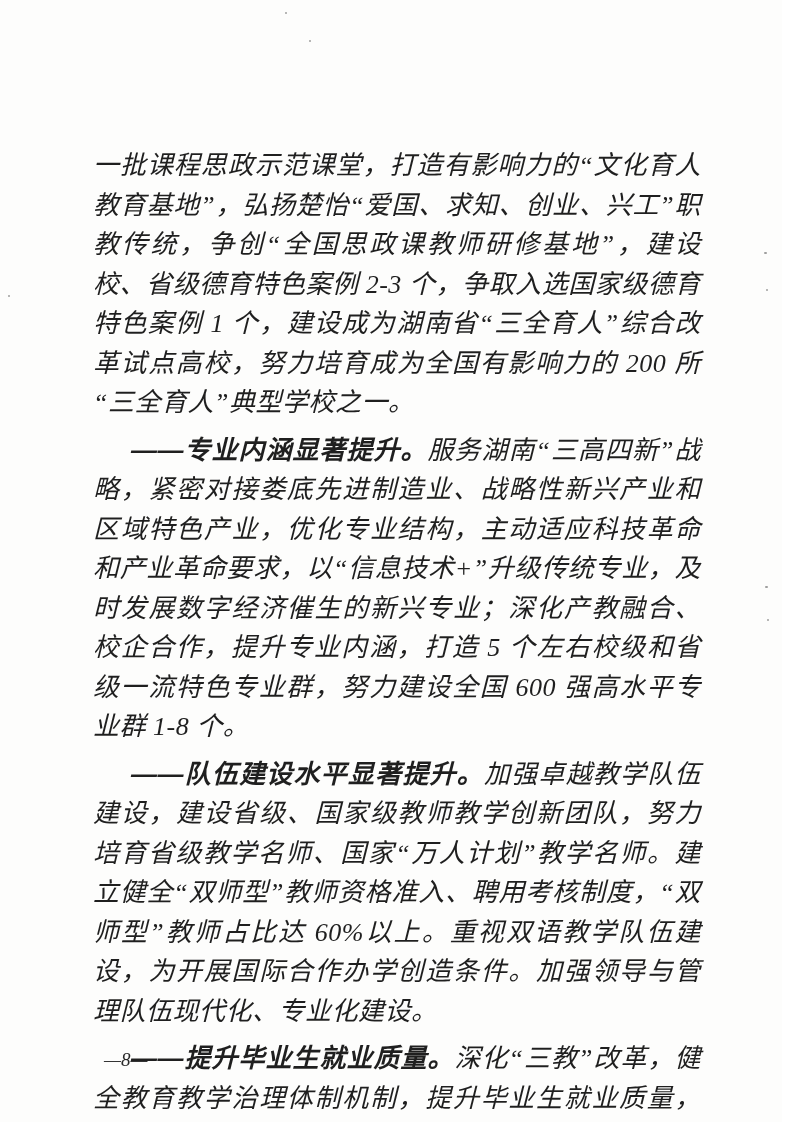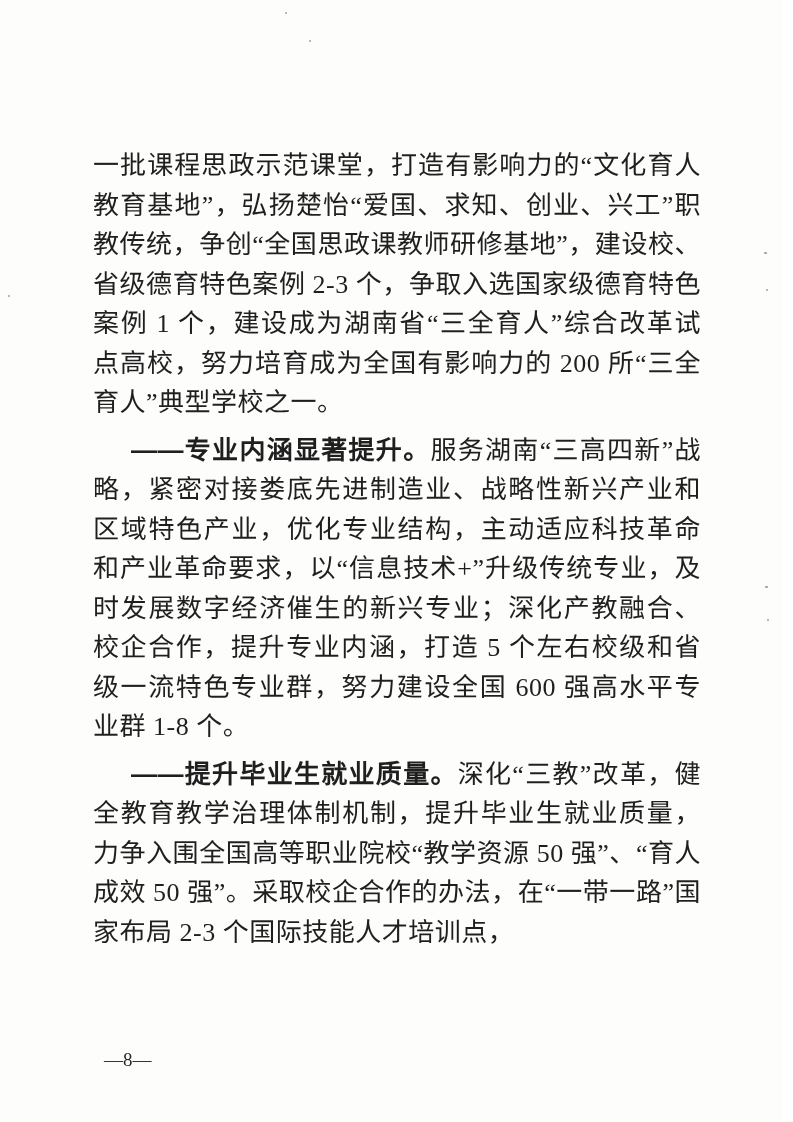--- a/index.html
+++ b/index.html
@@ -12,20 +12,21 @@
     background: #ffffff;
     font-family: "Liberation Serif", "DejaVu Serif", serif;
   }
   .page {
     position: relative;
     width: 782px;
     height: 1122px;
     background: var(--bg);
     color: var(--ink);
     overflow: hidden;
+    font-style: italic;
   }
   .text-block {
     position: absolute;
     left: 93px;
     top: 146px;
     width: 608px;
     font-size: 26px;
     line-height: 39.5px;
     letter-spacing: 0.5px;
     text-align: justify;
@@ -64,20 +65,21 @@
 </head>
 <body>
 
 <div class="page">
 
   <main class="text-block">
     <p class="para"><span>一批课程思政示范课堂，打造有影响力的“文化育人教育基地”，弘扬楚怡“爱国、求知、创业、兴工”职教传统，争创“全国思政课教师研修基地”，建设校、省级德育特色案例 2-3 个，争取入选国家级德育特色案例 1 个，建设成为湖南省“三全育人”综合改革试点高校，努力培育成为全国有影响力的 200 所“三全育人”典型学校之一。</span></p>
 
     <p class="para lead-para"><strong class="lead">——专业内涵显著提升。</strong><span>服务湖南“三高四新”战略，紧密对接娄底先进制造业、战略性新兴产业和区域特色产业，优化专业结构，主动适应科技革命和产业革命要求，以“信息技术+”升级传统专业，及时发展数字经济催生的新兴专业；深化产教融合、校企合作，提升专业内涵，打造 5 个左右校级和省级一流特色专业群，努力建设全国 600 强高水平专业群 1-8 个。</span></p>
 
+    <p class="para lead-para"><strong class="lead">——队伍建设水平显著提升。</strong><span>加强卓越教学队伍建设，建设省级、国家级教师教学创新团队，努力培育省级教学名师、国家“万人计划”教学名师。建立健全“双师型”教师资格准入、聘用考核制度，“双师型”教师占比达 60%以上。重视双语教学队伍建设，为开展国际合作办学创造条件。加强领导与管理队伍现代化、专业化建设。</span></p>
 
     <p class="para lead-para"><strong class="lead">——提升毕业生就业质量。</strong><span>深化“三教”改革，健全教育教学治理体制机制，提升毕业生就业质量，力争入围全国高等职业院校“教学资源 50 强”、“育人成效 50 强”。采取校企合作的办法，在“一带一路”国家布局 2-3 个国际技能人才培训点，</span></p>
   </main>
 
   <div class="footer">
     <span class="page-number">—8—</span>
   </div>
 
   <i class="speck dot" style="left:285px;top:12px"></i>
   <i class="speck dot" style="left:309px;top:40px"></i>

